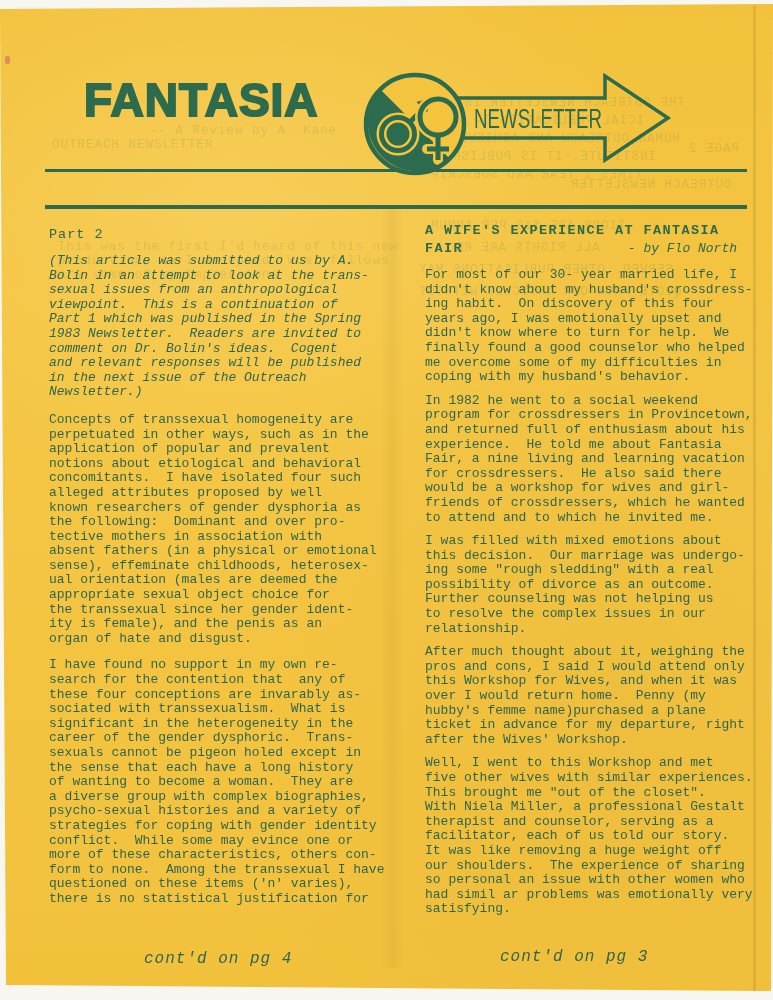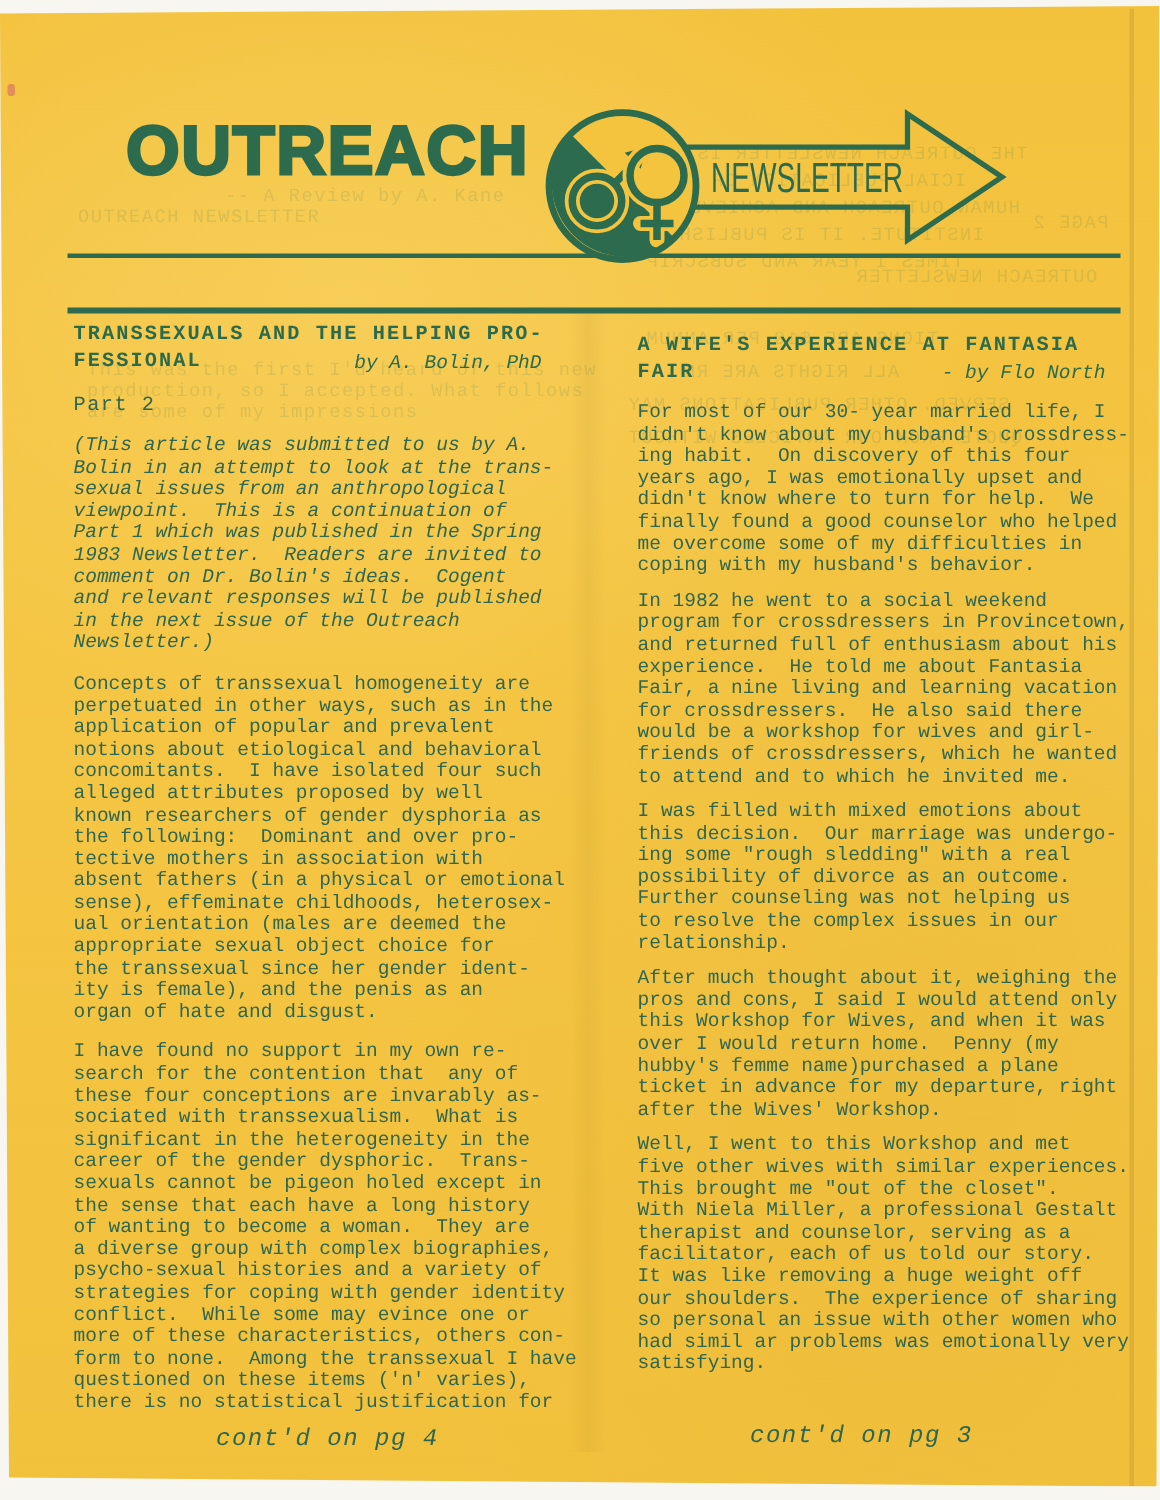--- a/index.html
+++ b/index.html
@@ -111,21 +111,21 @@
       <span class="ghost mirrored" style="left: 418px; top: 285px;">QUOTE FROM OUR ARTICLES WITHOUT</span>
       <span class="ghost" style="left: 58px; top: 240px;">This was the first I'd heard of this new</span>
       <span class="ghost" style="left: 58px; top: 254px;">production, so I accepted.  What follows</span>
       <span class="ghost" style="left: 58px; top: 268px;">are some of my impressions</span>
     </div>
 
   <div class="gutter-shade"></div>
   <div class="right-crease"></div>
   <div class="speck"></div>
 
-  <div class="masthead">OUTREACH</div>
+  <div class="masthead">FANTASIA</div>
 
   <svg class="logo-svg" width="325" height="120" viewBox="0 0 325 120">
 
     <g>
       <path d="M60 36 L255 36 L255 14 L318 56 L255 98 L255 76 L60 76" fill="none" stroke="#2d6b4e" stroke-width="3.5"></path>
     </g>
 
     <g>
       <circle cx="65" cy="62" r="49" fill="#f4c43e"></circle>
       <path d="M30.4 27.4 A49 49 0 0 0 99.6 96.6 Z" fill="#2d6b4e"></path>
@@ -155,27 +155,20 @@
     </g>
     <text x="124" y="66" textLength="128" lengthAdjust="spacingAndGlyphs" font-family="Liberation Sans, sans-serif" font-size="28" fill="#2d6b4e">NEWSLETTER</text>
   </svg>
 
   <div class="rule rule-top"></div>
 
 
   <div class="rule rule-bottom"></div>
 
   <div class="col" id="col-left">
-    <div class="headline">
-      <div>TRANSSEXUALS AND THE HELPING PRO-</div>
-      <div class="headline-row">
-        <span>FESSIONAL</span>
-        <span class="byline">by A. Bolin, PhD</span>
-      </div>
-    </div>
     <div class="part-label">Part 2</div>
     <div class="paragraphs">
         <p class="italic">(This article was submitted to us by A.
 Bolin in an attempt to look at the trans-
 sexual issues from an anthropological
 viewpoint.  This is a continuation of
 Part 1 which was published in the Spring
 1983 Newsletter.  Readers are invited to
 comment on Dr. Bolin's ideas.  Cogent
 and relevant responses will be published

